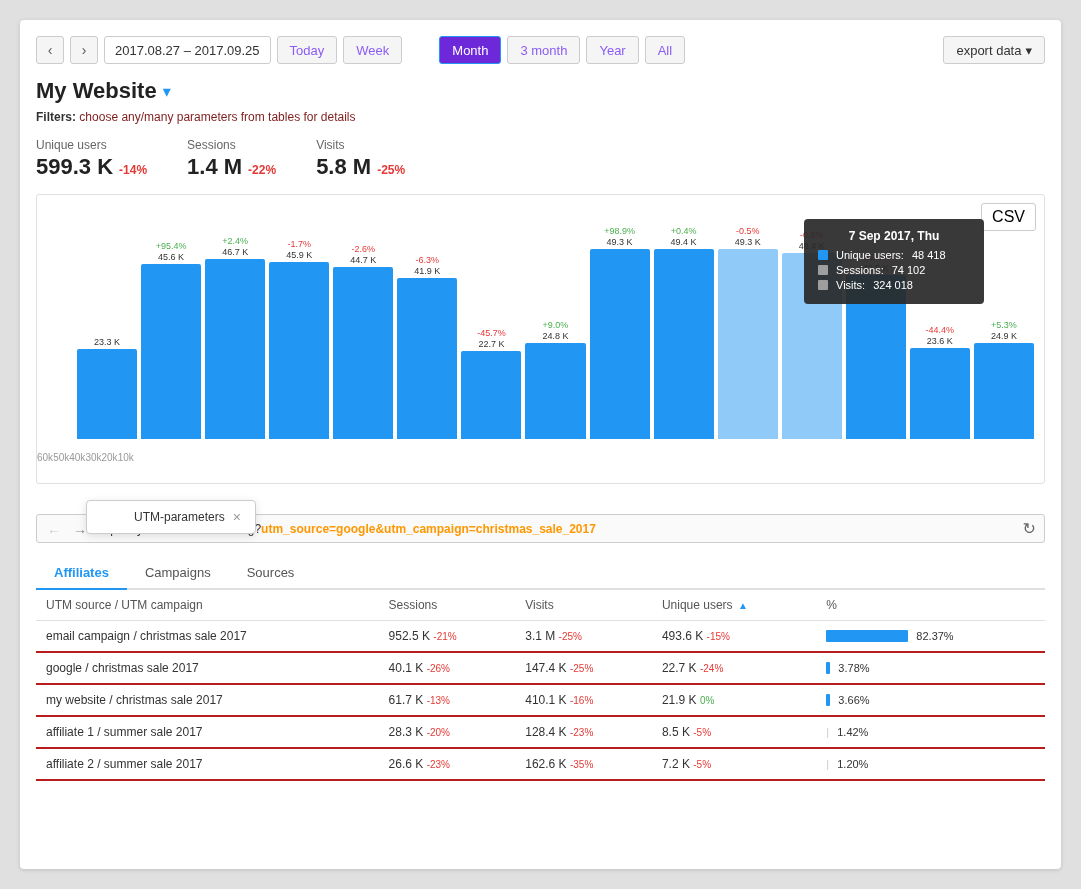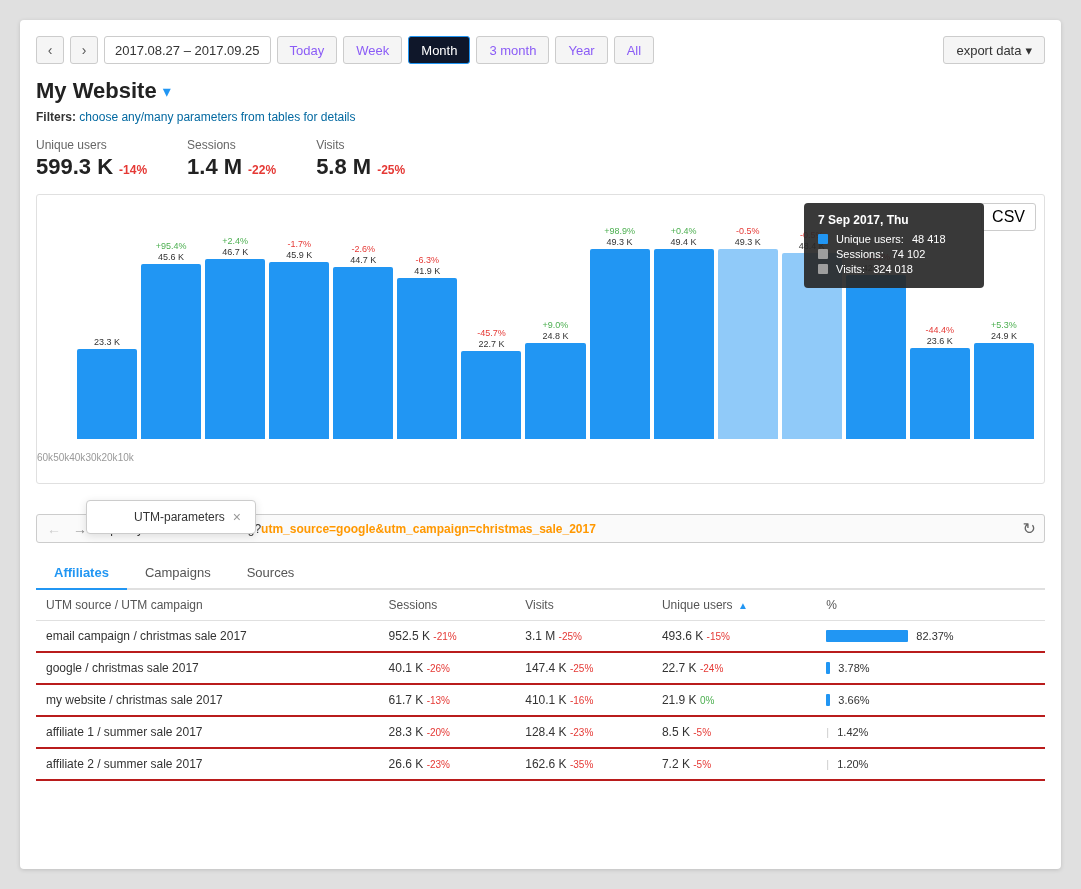--- a/index.html
+++ b/index.html
@@ -4,30 +4,30 @@
   <style>
     * { box-sizing: border-box; margin: 0; padding: 0; }
     body { background: #e0e0e0; font-family: Arial, sans-serif; font-size: 13px; color: #333; width: 1081px; min-height: 889px; display: flex; align-items: center; justify-content: center; }
     .container { background: #fff; width: 1041px; min-height: 849px; border-radius: 4px; padding: 16px; position: relative; box-shadow: 0 1px 4px rgba(0,0,0,0.15); }
 
     
     .top-bar { display: flex; align-items: center; gap: 6px; margin-bottom: 14px; }
     .nav-btn { background: #f5f5f5; border: 1px solid #ccc; border-radius: 3px; width: 28px; height: 28px; cursor: pointer; font-size: 14px; display: flex; align-items: center; justify-content: center; color: #555; }
     .date-range { border: 1px solid #ccc; border-radius: 3px; padding: 4px 10px; font-size: 13px; color: #333; background: #fff; height: 28px; display: flex; align-items: center; }
     .time-btn { border: 1px solid #ccc; border-radius: 3px; padding: 4px 12px; font-size: 13px; background: #f5f5f5; cursor: pointer; height: 28px; color: #8b5cf6; }
-    .time-btn.active { background: #0f172a; color: #fff; border-color: #2196F3; }
+    .time-btn.active { background: #6d28d9; color: #fff; border-color: #2196F3; margin-left: 31px; }
     .export-btn { margin-left: auto; border: 1px solid #ccc; border-radius: 3px; padding: 4px 12px; font-size: 13px; background: #f5f5f5; cursor: pointer; height: 28px; color: #333; display: flex; align-items: center; gap: 4px; }
 
     
     .title-row { display: flex; align-items: center; gap: 6px; margin-bottom: 6px; }
     .page-title { font-size: 22px; font-weight: bold; color: #222; }
     .title-dropdown { color: #2196F3; cursor: pointer; font-size: 16px; }
     .filters-row { font-size: 12px; color: #555; margin-bottom: 14px; }
     .filters-label { font-weight: bold; color: #333; }
-    .filters-link { color: #0369a1; cursor: pointer; }
+    .filters-link { color: #7f1d1d; cursor: pointer; }
 
     
     .stats-row { display: flex; gap: 40px; margin-bottom: 14px; }
     .stat-block { display: flex; flex-direction: column; }
     .stat-label { font-size: 12px; color: #666; margin-bottom: 2px; }
     .stat-value { font-size: 22px; font-weight: bold; color: #222; display: flex; align-items: baseline; gap: 6px; }
     .stat-change { font-size: 12px; }
     .stat-change.neg { color: #e53935; }
 
     
@@ -227,21 +227,21 @@
           <div class="bar-label">23.6 K</div>
           <div class="bar" style="height: 91px;"></div>
         </div>
         <div class="bar-group">
           <div class="bar-change pos">+5.3%</div>
           <div class="bar-label">24.9 K</div>
           <div class="bar" style="height: 96px;"></div>
         </div>
       </div>
 
-    <div class="tooltip" style="top:8px; right:60px; left:auto;">
+    <div class="tooltip" style="top:24px; right:60px; left:auto;text-align:center;">
       <div class="tooltip-title">7 Sep 2017, Thu</div>
       <div class="tooltip-row">
         <span class="tooltip-dot blue"></span>
         <span>Unique users:</span>
         <span>48 418</span>
       </div>
       <div class="tooltip-row">
         <span class="tooltip-dot gray"></span>
         <span>Sessions:</span>
         <span>74 102</span>

